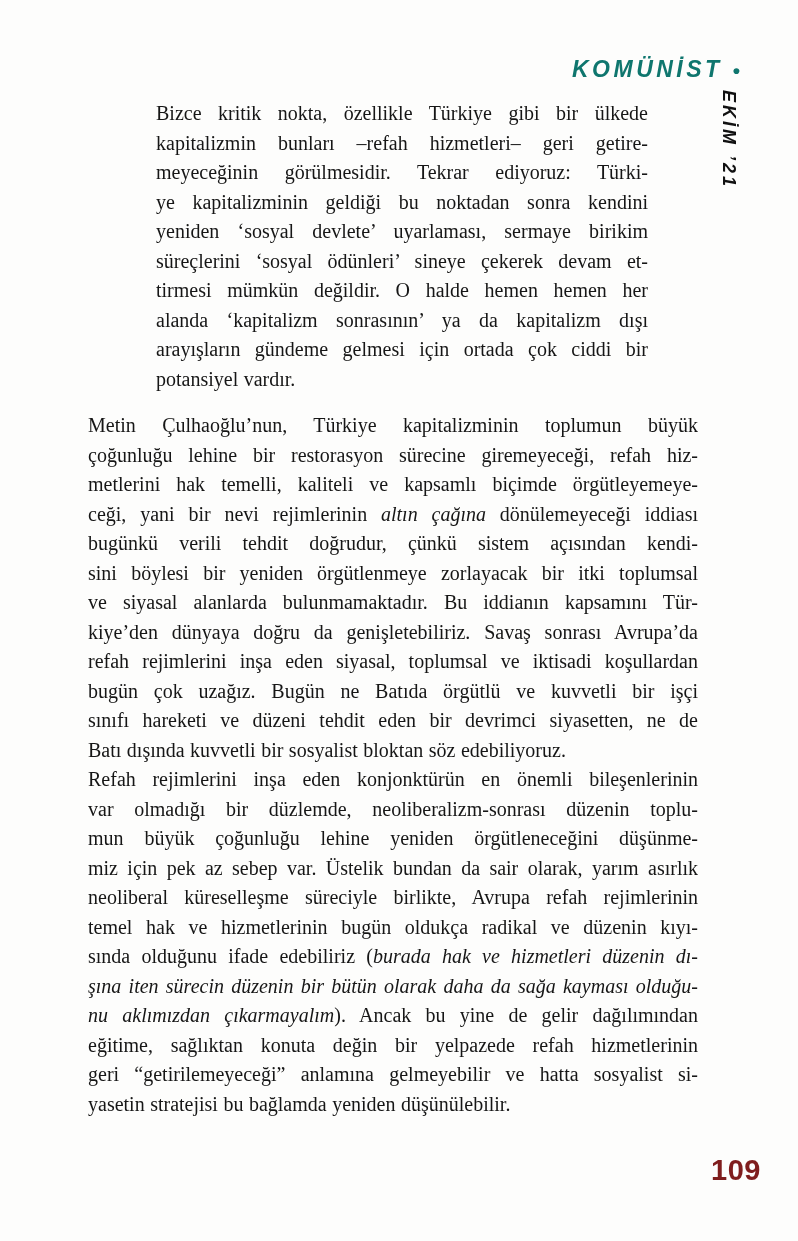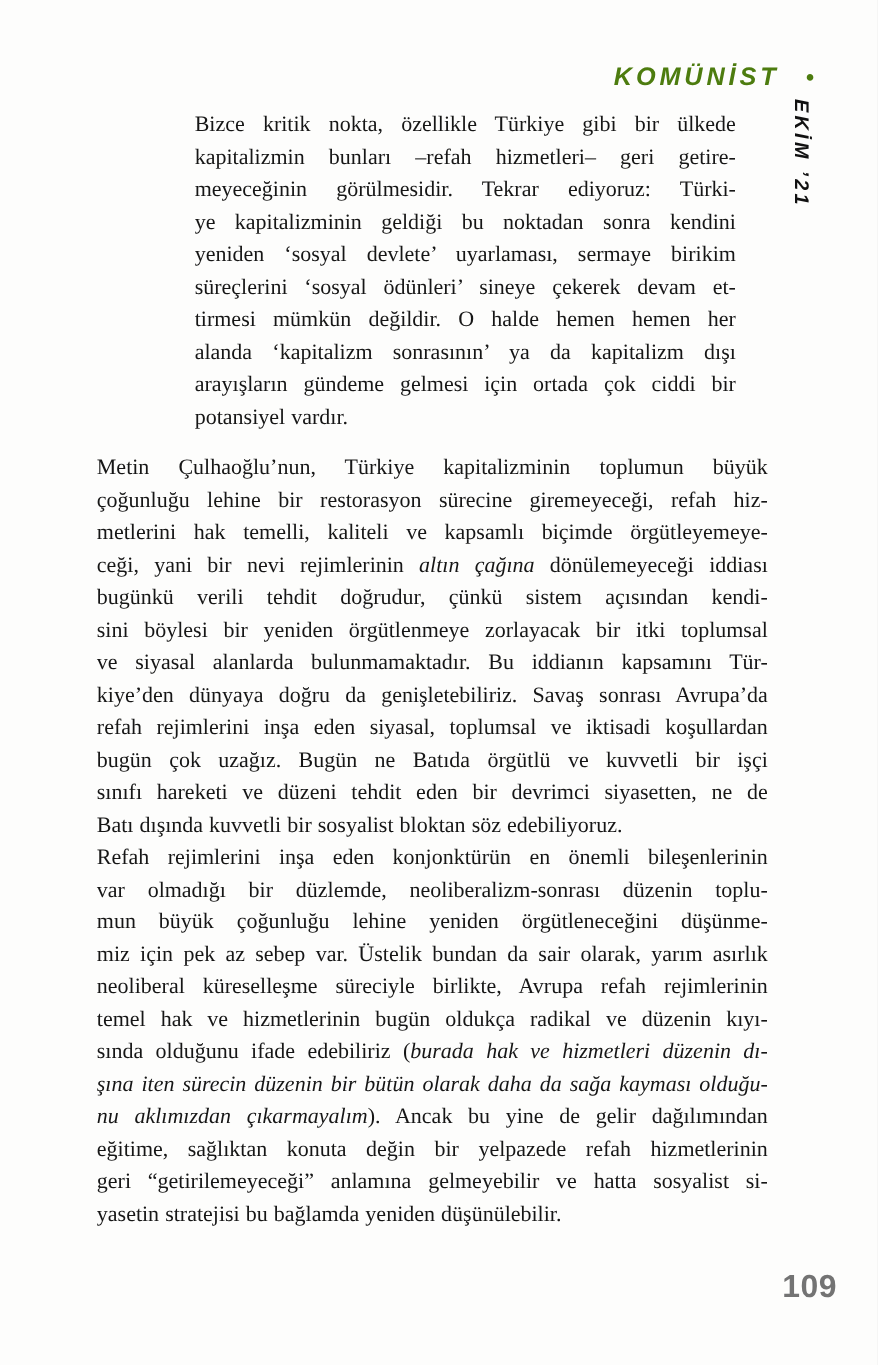--- a/index.html
+++ b/index.html
@@ -21,25 +21,25 @@
   
   .masthead {
     position: absolute;
     top: 56px;
     right: 58px;
     font-family: "Liberation Sans", "DejaVu Sans", sans-serif;
     font-weight: 800;
     font-style: italic;
     font-size: 23px;
     letter-spacing: 3.5px;
-    color: #4d7c0f;
+    color: #0f766e;
     white-space: nowrap;
     display: flex;
     align-items: center;
-    gap: 24px;
+    gap: 10px;
   }
   .masthead .bullet {
     font-style: normal;
     font-size: 21px;
     line-height: 1;
     letter-spacing: 0;
     position: relative;
     top: 1px;
   }
   .issue-vertical {
@@ -65,21 +65,21 @@
     top: 99px;
     width: 610px;
     font-size: 20px;
   }
   .para {
     width: 610px;
   }
   .para + .para {
   }
   .blockquote {
-    margin-left: 89px;
+    margin-left: 68px;
     width: 492px;
     margin-bottom: 17px;
   }
   .line {
     height: 29.5px;
     line-height: 29.5px;
     text-align: justify;
     text-align-last: justify;
     overflow: hidden;
     word-spacing: 0.5px;
@@ -93,21 +93,21 @@
 
   
   .folio {
     position: absolute;
     top: 1154px;
     right: 37px;
     font-family: "Liberation Sans", "DejaVu Sans", sans-serif;
     font-weight: 700;
     font-size: 29px;
     letter-spacing: 0.5px;
-    color: #737373;
+    color: #7f1d1d;
   }
 </style>
 </head>
 <body>
 
 <div class="page">
 
   <div class="masthead">
     <span>KOMÜNİST</span>
     <span class="bullet">•</span>

